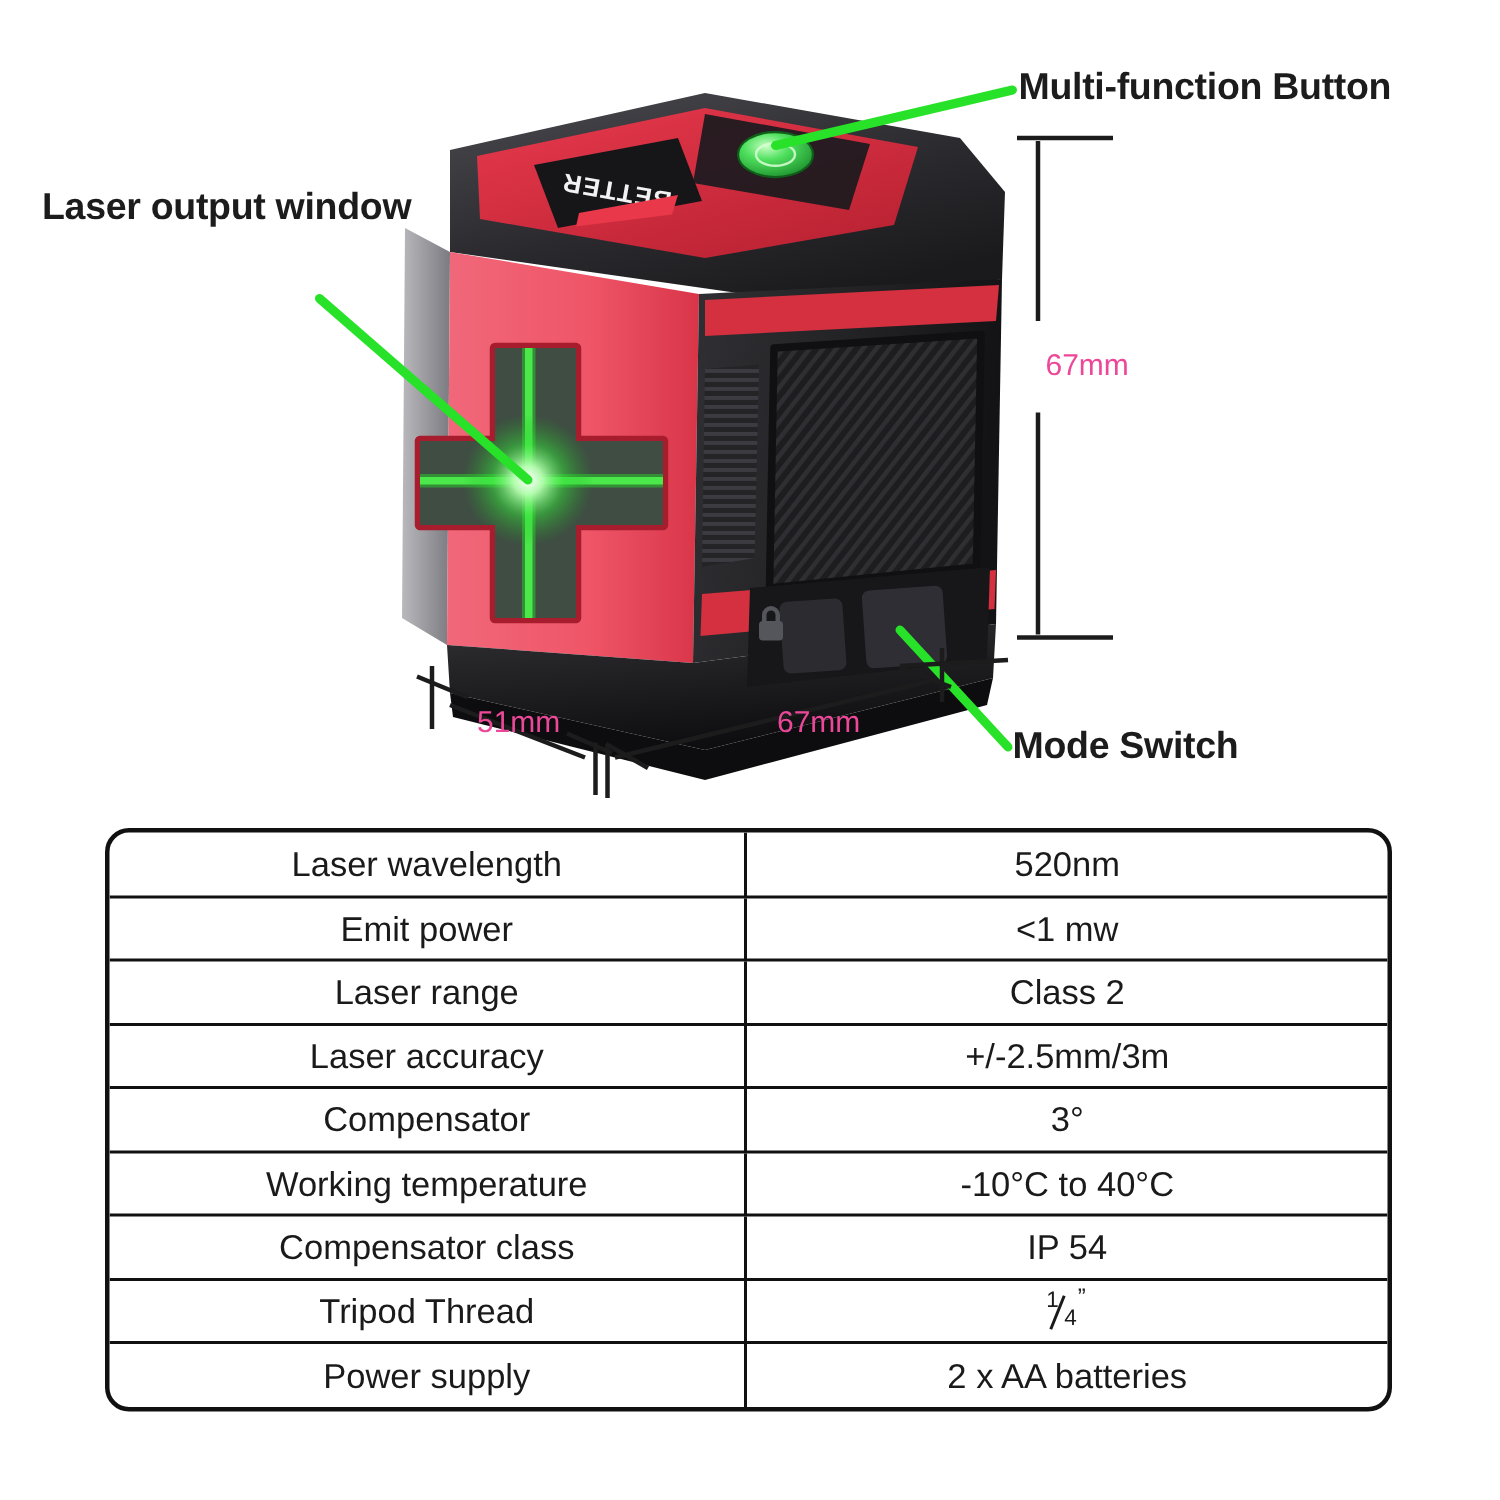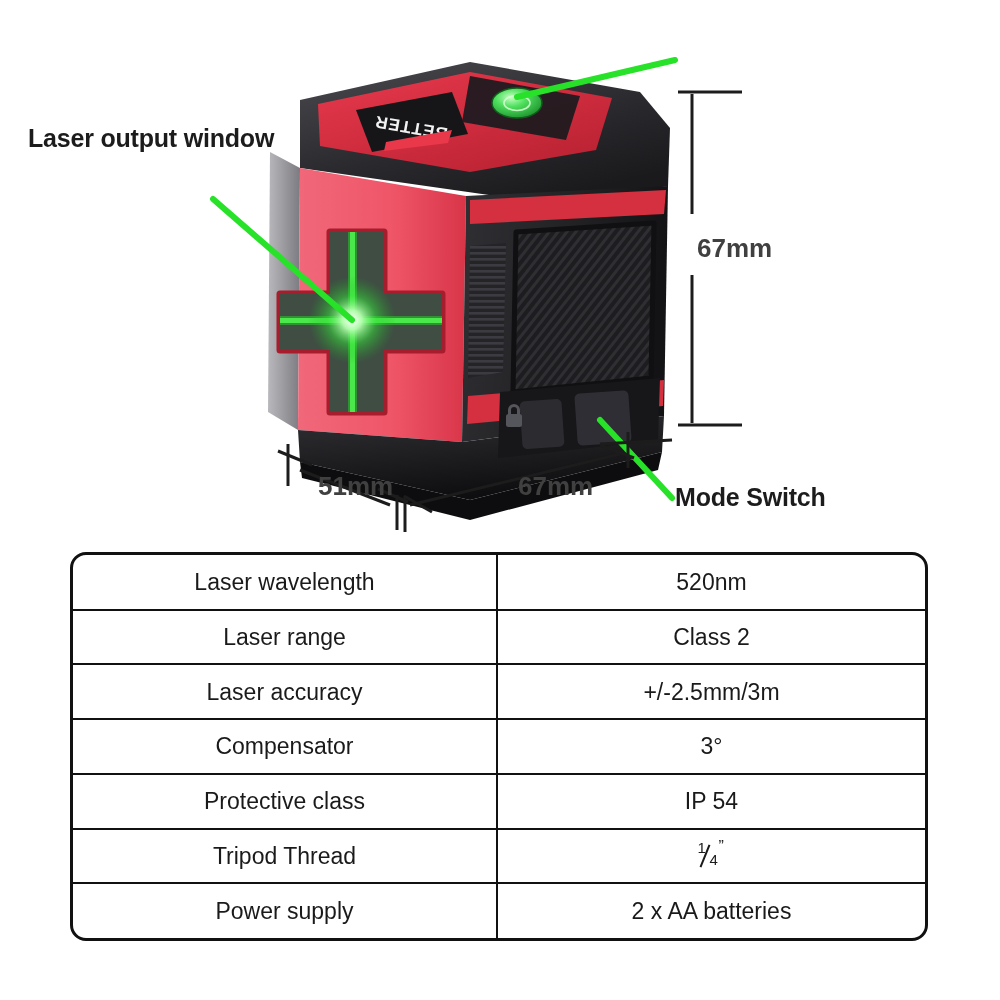--- a/index.html
+++ b/index.html
@@ -18,24 +18,24 @@
     color: #1c1c1c;
     white-space: nowrap;
     letter-spacing: -0.2px;
   }
   #anno-laser-window { left: 28px;  top: 124px; font-size: 25px; }
   #anno-multi-btn    { left: 679px; top: 44px;  font-size: 25px; }
   #anno-mode-switch  { left: 675px; top: 483px; font-size: 25px; }
 
   .dim {
     position: absolute;
-    font-weight: bold;
-    color: #404040;
+    font-weight: normal;
+    color: #ec4899;
     white-space: nowrap;
-    font-size: 26px;
+    font-size: 20px;
   }
   #dim-height { left: 697px; top: 233px; }
   #dim-depth  { left: 318px; top: 471px; }
   #dim-width  { left: 518px; top: 471px; }
 
   
   #spec-title {
     position: absolute; left: 83px; top: 505px;
     font-size: 33px; font-weight: bold;
     color: #2b2b2b; letter-spacing: 0px;
@@ -229,51 +229,60 @@
       <line x1="410" y1="505" x2="620" y2="454"></line>
       <line x1="404" y1="496" x2="432" y2="512"></line>
       <line x1="628" y1="432" x2="628" y2="468"></line>
       <line x1="600" y1="445" x2="634" y2="458"></line>
       <line x1="600" y1="444" x2="672" y2="440"></line>
     </g>
   </svg>
 
   <div class="anno" id="anno-laser-window">Laser output window</div>
 
+  <div class="anno" id="anno-multi-btn">Multi-function Button</div>
 
   <div class="anno" id="anno-mode-switch">Mode Switch</div>
 
   <div class="dim" id="dim-height">67mm</div>
 
   <div class="dim" id="dim-depth">51mm</div>
 
   <div class="dim" id="dim-width">67mm</div>
 
 
   <div id="spec-table-wrap">
     <table class="spec">
       <tbody id="spec-body">
           <tr>
             <td class="k">Laser wavelength</td>
             <td class="v">520nm</td>
           </tr>
           <tr>
+            <td class="k">Emit power</td>
+            <td class="v">&lt;1 mw</td>
+          </tr>
+          <tr>
             <td class="k">Laser range</td>
             <td class="v">Class 2</td>
           </tr>
           <tr>
             <td class="k">Laser accuracy</td>
             <td class="v">+/-2.5mm/3m</td>
           </tr>
           <tr>
             <td class="k">Compensator</td>
             <td class="v">3°</td>
           </tr>
           <tr>
-            <td class="k">Protective class</td>
+            <td class="k">Working temperature</td>
+            <td class="v">-10°C to 40°C</td>
+          </tr>
+          <tr>
+            <td class="k">Compensator class</td>
             <td class="v">IP 54</td>
           </tr>
           <tr>
             <td class="k">Tripod Thread</td>
             <td class="v"><span class="frac"><span class="num">1</span><span class="bar"></span><span class="den">4</span><span class="qt">”</span></span></td>
           </tr>
           <tr>
             <td class="k">Power supply</td>
             <td class="v">2 x AA batteries</td>
           </tr>

